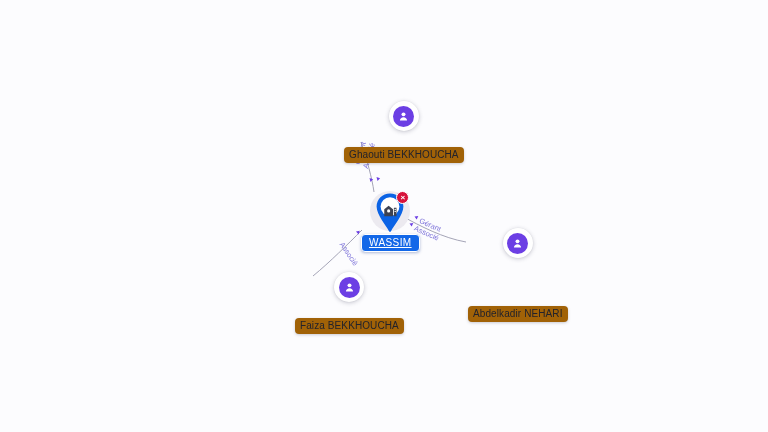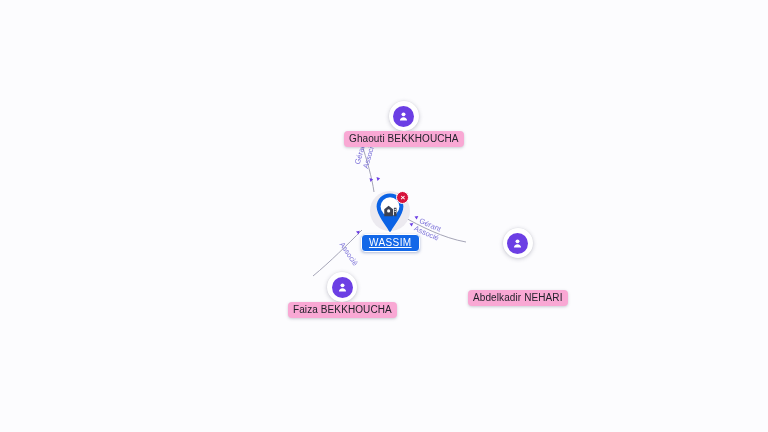--- a/index.html
+++ b/index.html
@@ -56,22 +56,22 @@
     height: 21px;
     border-radius: 50%;
     background: #6c3fe4;
     display: flex;
     align-items: center;
     justify-content: center;
   }
   .person-avatar svg { display: block; }
 
   .node-label {
-    margin-top: 0;
-    background: #f9a8d4;
+    margin-top: 16px;
+    background: #a16207;
     border-radius: 4px;
     box-shadow: 0 1px 3px rgba(60,60,90,0.26);
     padding: 2px 5px 3px 5px;
     font-size: 10px;
     line-height: 11px;
     color: #22222b;
     white-space: nowrap;
     letter-spacing: 0.1px;
     text-align: center;
   }
@@ -234,21 +234,21 @@
       <div class="disc">
         <svg width="13" height="13" viewBox="0 0 24 24" aria-hidden="true">
           <circle cx="12" cy="8" r="3.6" fill="#ffffff"></circle>
           <path d="M5.4 19.2c0-3.6 3-6 6.6-6s6.6 2.4 6.6 6z" fill="#ffffff"></path>
         </svg>
       </div>
     </div>
     <div class="node-label">Abdelkadir NEHARI</div>
   </div>
 
-  <div class="node" style="left:288px; top:272px;">
+  <div class="node" style="left:295px; top:272px;">
     <div class="person-avatar">
       <div class="disc">
         <svg width="13" height="13" viewBox="0 0 24 24" aria-hidden="true">
           <circle cx="12" cy="8" r="3.6" fill="#ffffff"></circle>
           <path d="M5.4 19.2c0-3.6 3-6 6.6-6s6.6 2.4 6.6 6z" fill="#ffffff"></path>
         </svg>
       </div>
     </div>
     <div class="node-label">Faiza BEKKHOUCHA</div>
   </div>

